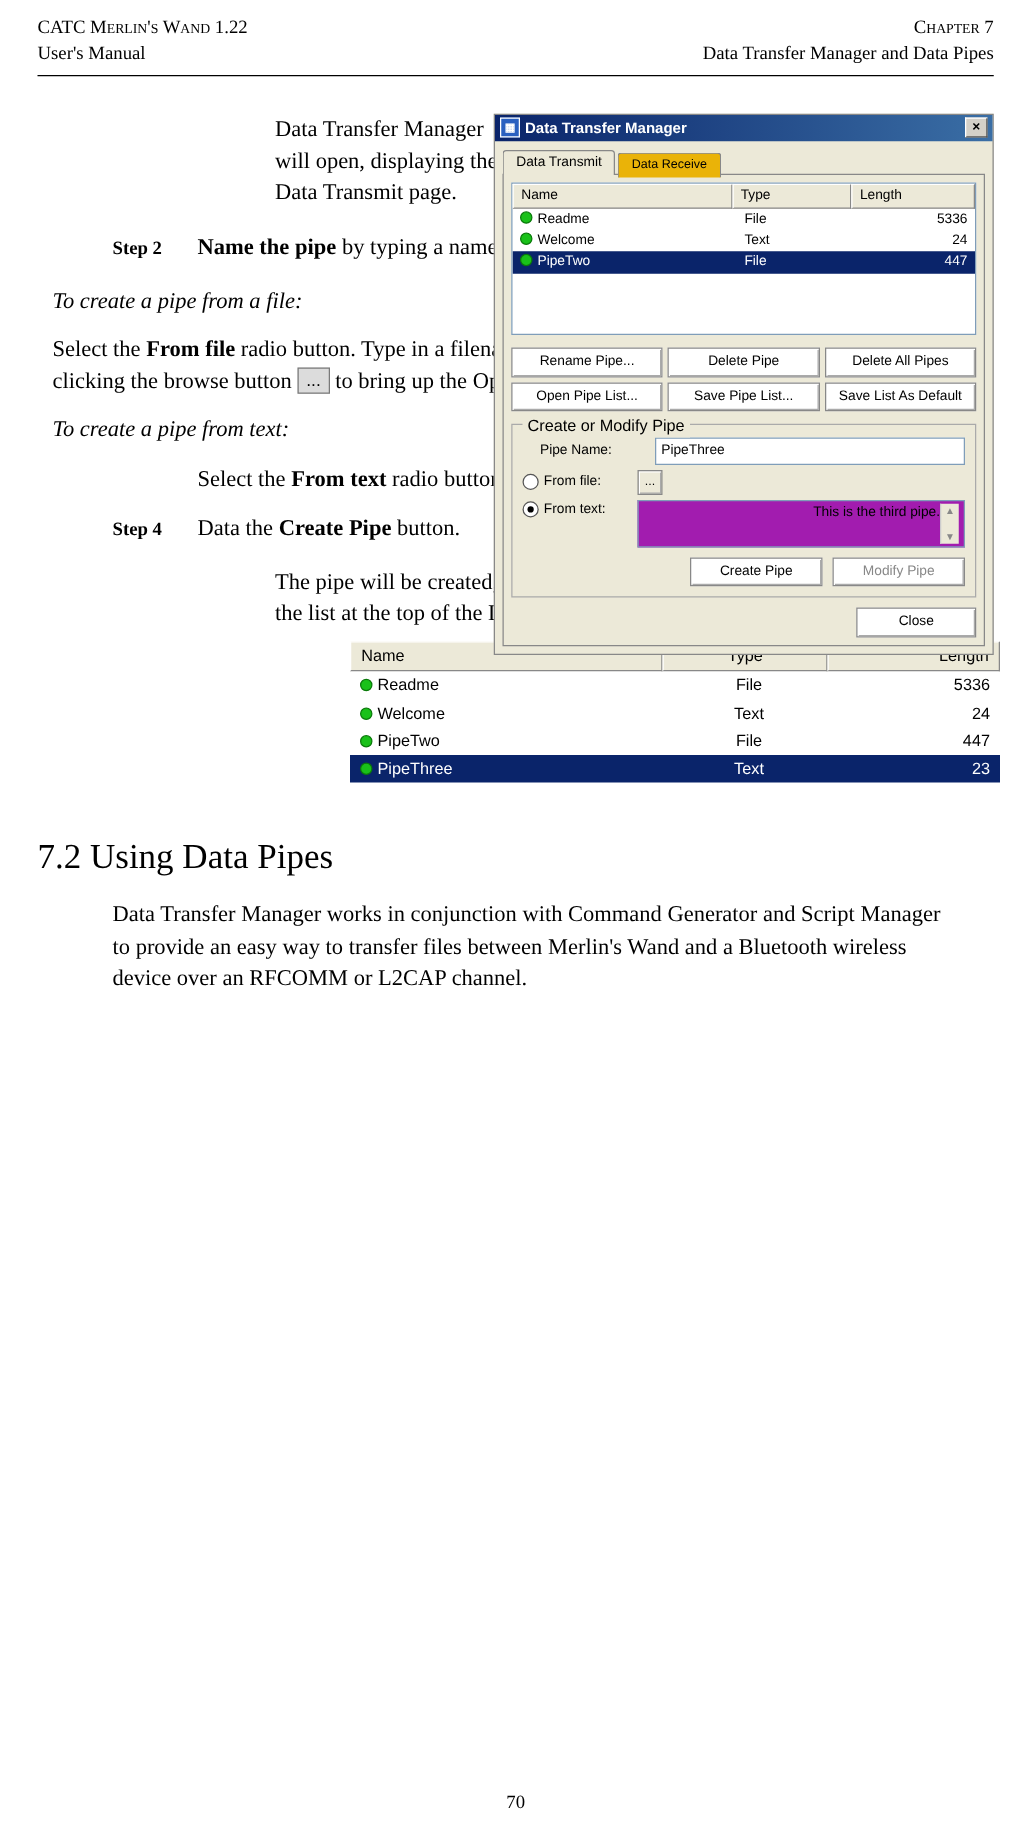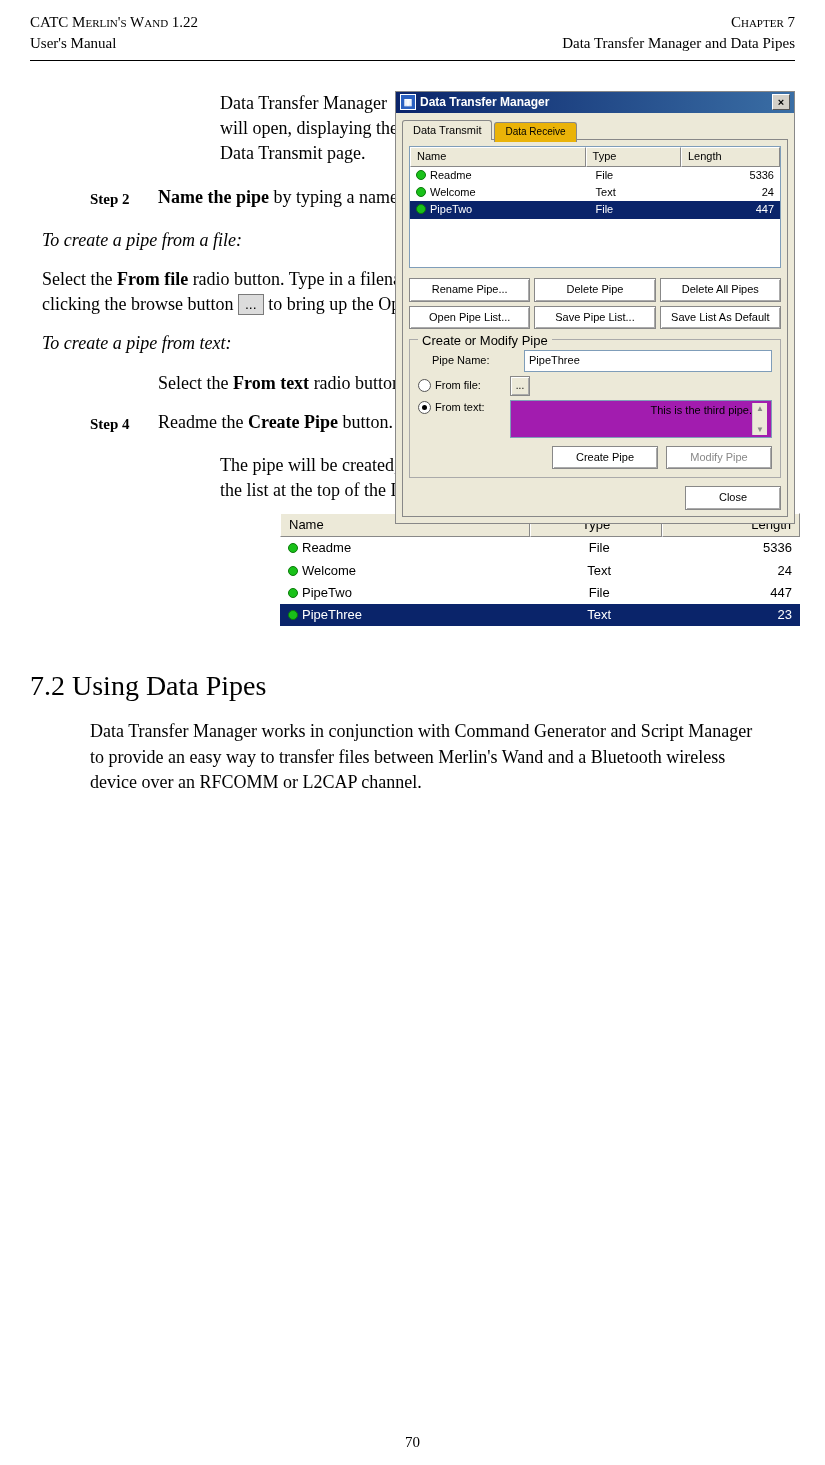--- a/index.html
+++ b/index.html
@@ -334,21 +334,21 @@
       </div>
     </div>
 
     <div class="after-figure" style="margin-top:14px;">
       <span>Select the </span><b>From text</b><span> radio button and type text into the box to its right.</span>
     </div>
 
     <div class="step-block" style="margin-top:14px;">
       <div class="step-label">Step 4</div>
       <div class="step-body">
-        <span>Readme the </span><b>Create Pipe</b><span> button.</span>
+        <span>Data the </span><b>Create Pipe</b><span> button.</span>
       </div>
     </div>
 
     <div class="after-figure-wide">The pipe will be created, and its name, type and length will be displayed in the list at the top of the Data Transmit page.</div>
 
     <div class="after-figure-wide" style="margin-top:8px;">
       <div class="figure2">
         <div class="fig2-header">
           <div class="h f2-col-name">Name</div>
           <div class="h f2-col-type">Type</div>

